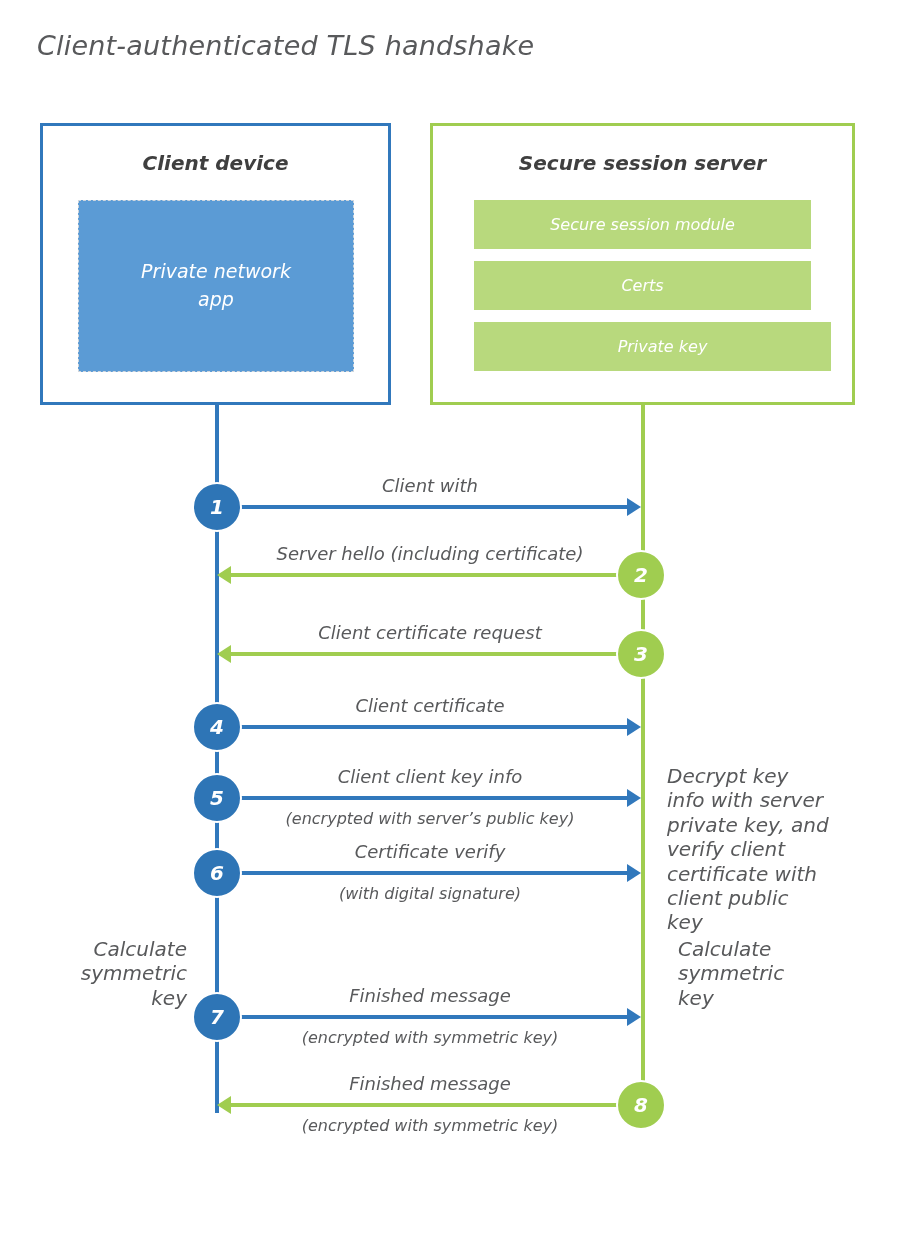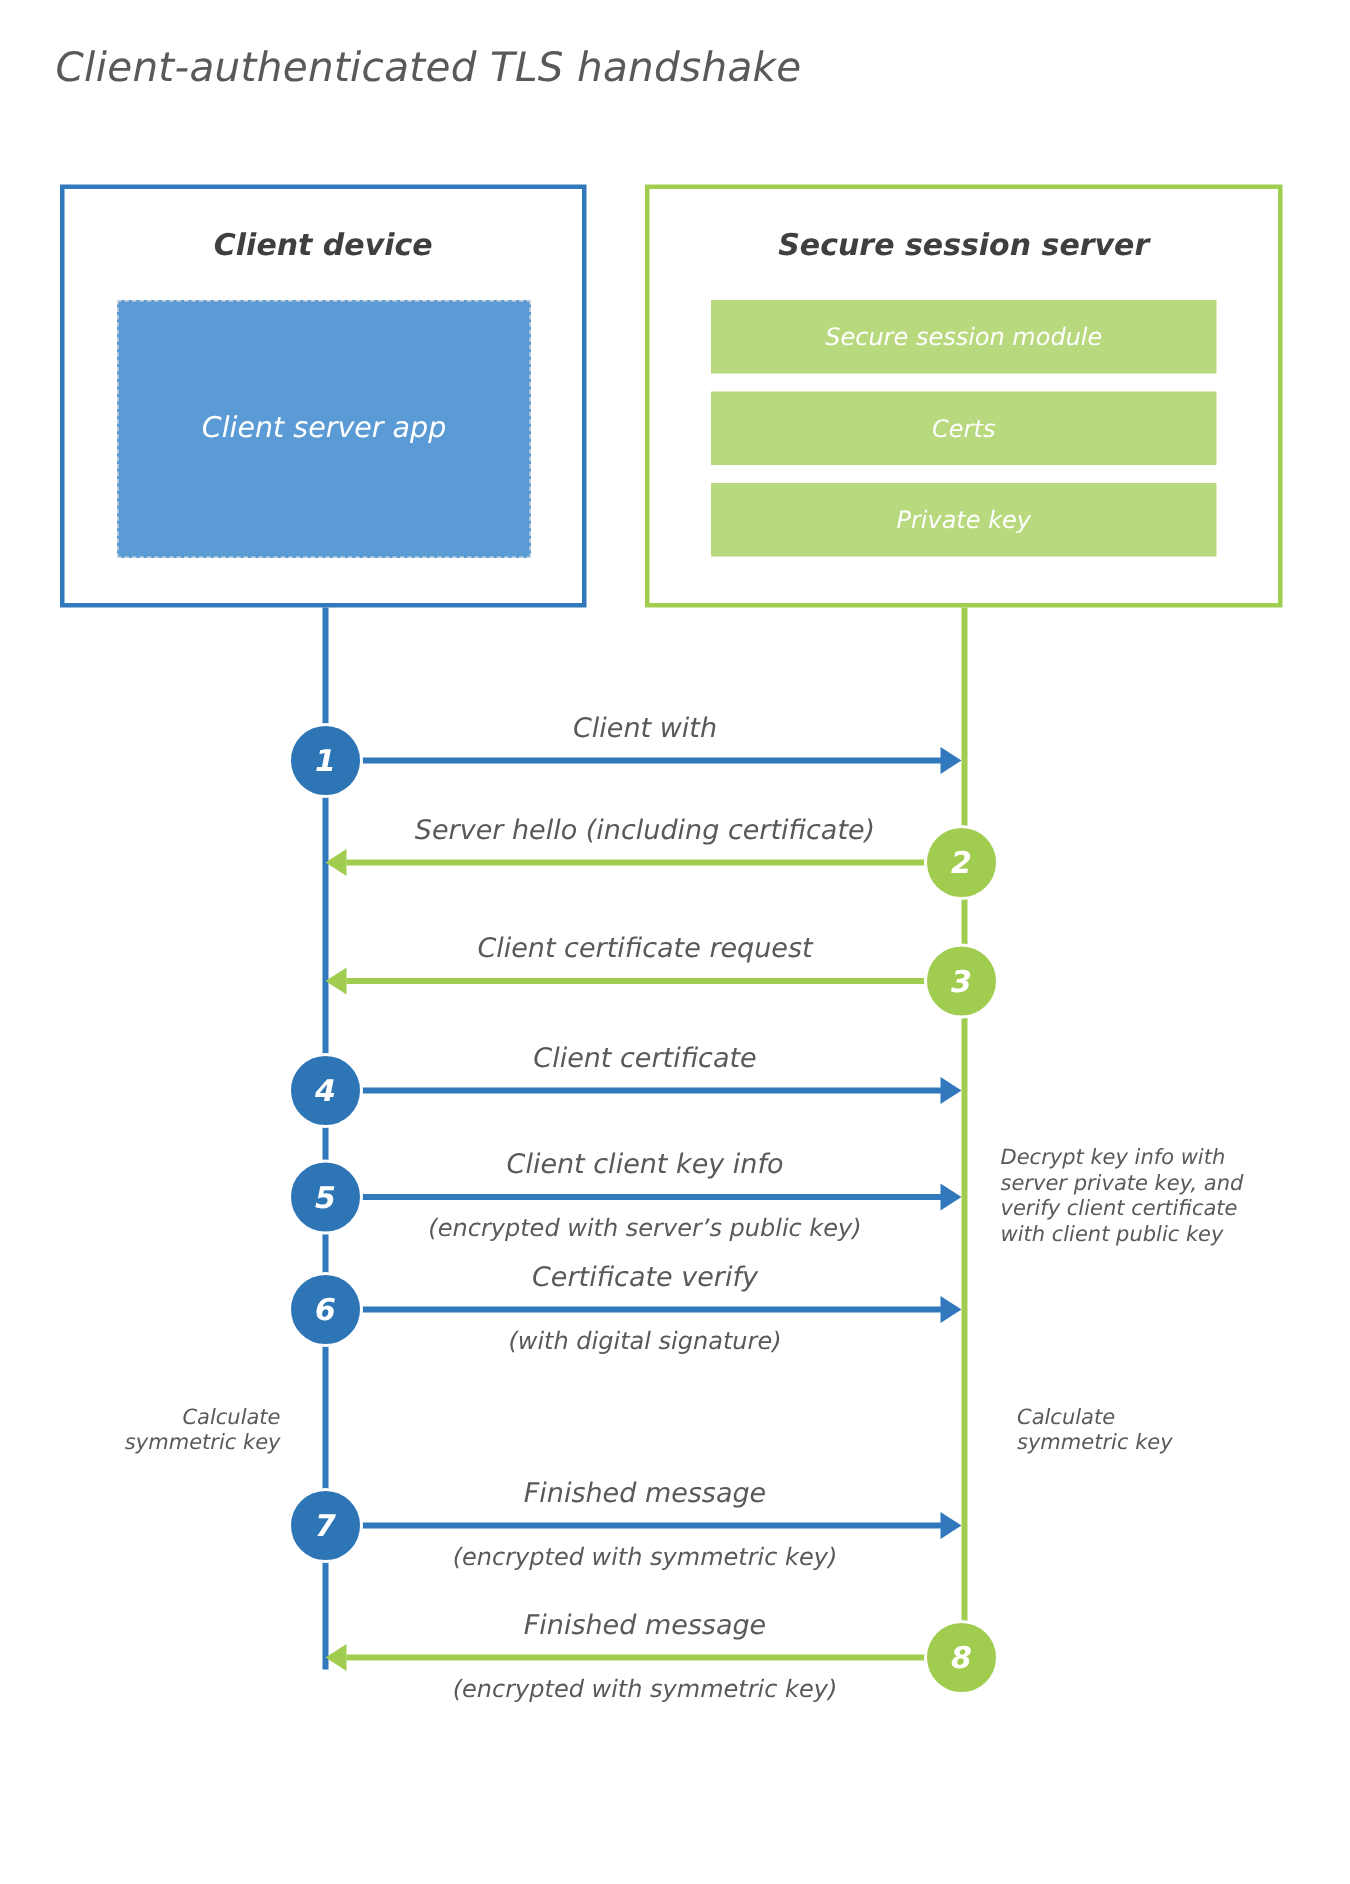--- a/index.html
+++ b/index.html
@@ -34,21 +34,21 @@
     width:180px;text-align:center;color:#ffffff;font-size:19px;line-height:1.45;
   }
   .server-bar{
     position:absolute;left:474px;width:337px;height:49px;
     background:#b8d97d;
     display:flex;align-items:center;justify-content:center;
     color:#ffffff;font-size:16px;
   }
   .server-bar.bar-0{top:200px;}
   .server-bar.bar-1{top:261px;}
-  .server-bar.bar-2{top:322px;}
+  .server-bar.bar-2{top:322px;padding-left:20px;}
   
   .v-line{position:absolute;width:4px;top:405px;}
   .v-line.blue-line{left:215px;height:708px;background:#3178bc;}
   .v-line.green-line{left:641px;height:700px;background:#a0cd50;}
   
   .arrow-row{position:absolute;left:0;width:900px;height:0;}
   .h-line{position:absolute;top:-2px;height:4px;}
   .arrow-row.blue .h-line{background:#3178bc;left:217px;width:412px;}
   .arrow-row.green .h-line{background:#a0cd50;left:231px;width:412px;}
   .arrowhead{position:absolute;top:-9px;width:0;height:0;
@@ -65,37 +65,37 @@
   .arrow-row.green .step-circle{left:616px;background:#a0cd50;}
   .arrow-label{
     position:absolute;left:217px;width:426px;top:-32px;
     text-align:center;font-size:18px;color:#58595b;
   }
   .arrow-sub{
     position:absolute;left:217px;width:426px;top:11px;
     text-align:center;font-size:16px;color:#58595b;
   }
   
-  .side-note{position:absolute;font-size:14px;color:#58595b;line-height:1.22;}
+  .side-note{position:absolute;font-size:20px;color:#58595b;line-height:1.22;}
   .note-decrypt{left:667px;top:764px;width:162px;text-align:left;}
   .note-calc-left{left:58px;top:937px;width:129px;text-align:right;}
   .note-calc-right{left:678px;top:937px;width:130px;text-align:left;}
 </style>
 </head>
 <body>
 
 <div id="canvas">
 
   <div class="page-title">Client-authenticated TLS handshake</div>
 
   <div class="actor-box blue-box">
     <div class="actor-title">Client device</div>
   </div>
   <div class="client-app-box">
-    <div class="app-label">Client server app</div>
+    <div class="app-label">Private network app</div>
   </div>
 
   <div class="actor-box green-box">
     <div class="actor-title">Secure session server</div>
   </div>
   <div class="server-bar bar-0">
     <span>Secure session module</span>
   </div>
   <div class="server-bar bar-1">
     <span>Certs</span>

